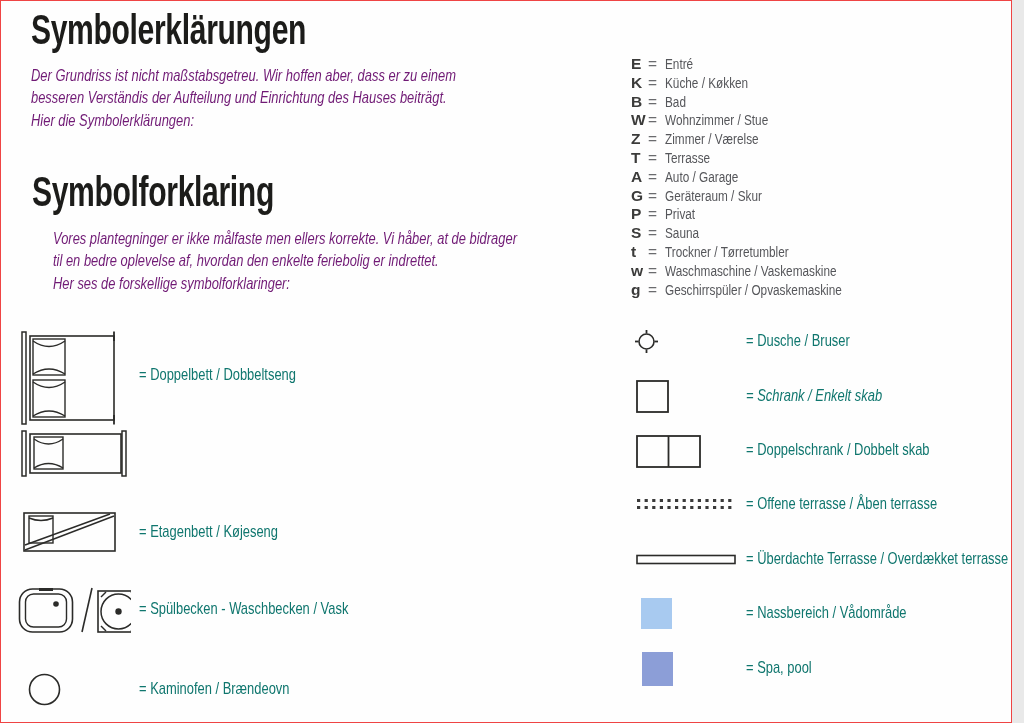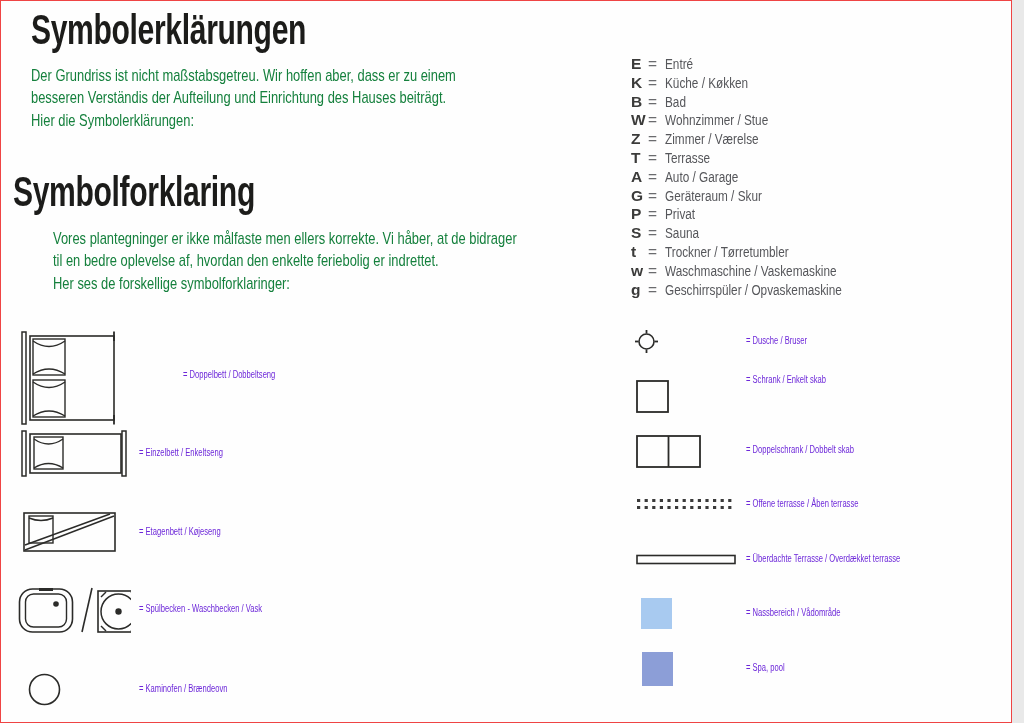--- a/index.html
+++ b/index.html
@@ -21,45 +21,45 @@
     transform-origin: 0 50%;
     white-space: nowrap;
   }
   .h-title {
     font-size: 43px;
     font-weight: 700;
     color: #1c1c1a;
     letter-spacing: -0.5px;
   }
   .h-title .cond { transform: scaleX(0.70); }
-  .para { font-size: 17px; color: #15803d; }
+  .para { font-size: 17px; color: #701a75; font-style: italic; }
   .para .line { height: 22.4px; line-height: 22.4px; white-space: nowrap; }
   .abbr-list { font-size: 15.5px; }
   .abbr-row { display: flex; align-items: baseline; height: 18.8px; line-height: 18.8px; }
   .abbr-key { width: 17px; font-weight: 700; color: #3b3b3a; flex: 0 0 17px; }
   .abbr-eq  { width: 17px; color: #6a6b6e; flex: 0 0 17px; }
-  .sym-label { font-size: 10px; color: #6d28d9; height: 20px; line-height: 20px; }
+  .sym-label { font-size: 17px; color: #0f766e; height: 20px; line-height: 20px; }
   svg { display: block; }
   .stroke { stroke: #2b2b29; fill: none; }
 </style>
 </head>
 <body>
 
 <div class="page">
 
   <div class="abs h-title" style="left:30px; top:4px;">
     <span class="cond">Symbolerklärungen</span>
   </div>
   <div class="abs para" style="left:30px; top:64px;">
     <div class="line"><span class="cond">Der Grundriss ist nicht maßstabsgetreu. Wir hoffen aber, dass er zu einem</span></div>
     <div class="line"><span class="cond">besseren Verständis der Aufteilung und Einrichtung des Hauses beiträgt.</span></div>
     <div class="line"><span class="cond">Hier die Symbolerklärungen:</span></div>
   </div>
 
-  <div class="abs h-title" style="left:12px; top:166px;">
+  <div class="abs h-title" style="left:31px; top:166px;">
     <span class="cond">Symbolforklaring</span>
   </div>
   <div class="abs para" style="left:30px; top:227px;margin-left:22px;">
     <div class="line"><span class="cond">Vores plantegninger er ikke målfaste men ellers korrekte. Vi håber, at de bidrager</span></div>
     <div class="line"><span class="cond">til en bedre oplevelse af, hvordan den enkelte feriebolig er indrettet.</span></div>
     <div class="line"><span class="cond">Her ses de forskellige symbolforklaringer:</span></div>
   </div>
 
   <div class="abs abbr-list" style="left:630px; top:54px;">
     <div class="abbr-row">
@@ -136,36 +136,33 @@
       <line class="stroke" x1="93" y1="0.5" x2="93" y2="10" stroke-width="1.8"></line>
       <line class="stroke" x1="93" y1="84" x2="93" y2="93.5" stroke-width="1.8"></line>
       <rect class="stroke" x="12" y="8" width="32" height="36" stroke-width="1.4"></rect>
       <path class="stroke" d="M12,10 Q28,21 44,10" stroke-width="1.4"></path>
       <path class="stroke" d="M12,43 Q28,33 44,43" stroke-width="1.4"></path>
       <rect class="stroke" x="12" y="49" width="32" height="37" stroke-width="1.4"></rect>
       <path class="stroke" d="M12,51 Q28,62 44,51" stroke-width="1.4"></path>
       <path class="stroke" d="M12,85 Q28,75 44,85" stroke-width="1.4"></path>
     </svg>
   </div>
-  <div class="abs sym-label" style="left:138px; top:364px;margin-left:44px;">
+  <div class="abs sym-label" style="left:138px; top:364px;">
     <span class="cond">= Doppelbett / Dobbeltseng</span>
   </div>
 
   <div class="abs" style="left:20px; top:429px;">
     <svg width="107" height="47" viewBox="0 0 107 47">
       <rect class="stroke" x="1" y="1" width="4" height="45" stroke-width="1.5"></rect>
       <rect class="stroke" x="9" y="4" width="91" height="39" stroke-width="1.6"></rect>
       <rect class="stroke" x="101" y="1" width="4" height="45" stroke-width="1.5"></rect>
       <rect class="stroke" x="13" y="7" width="29" height="32" stroke-width="1.4"></rect>
       <path class="stroke" d="M13,9 Q27.5,19 42,9" stroke-width="1.4"></path>
       <path class="stroke" d="M13,38 Q27.5,29 42,38" stroke-width="1.4"></path>
     </svg>
-  </div>
-  <div class="abs sym-label" style="left:138px; top:442px;">
-    <span class="cond">= Einzelbett / Enkeltseng</span>
   </div>
 
   <div class="abs" style="left:22px; top:511px;">
     <svg width="93" height="41" viewBox="0 0 93 41">
       <rect class="stroke" x="1" y="1" width="91" height="38" stroke-width="1.6"></rect>
       <rect class="stroke" x="6" y="4" width="24" height="27" stroke-width="1.4"></rect>
       <path class="stroke" d="M6,6 Q18,11 30,6" stroke-width="1.4"></path>
       <line class="stroke" x1="2" y1="38" x2="91" y2="4" stroke-width="1.4"></line>
       <line class="stroke" x1="2" y1="33" x2="87" y2="2" stroke-width="1.4"></line>
     </svg>
@@ -214,21 +211,21 @@
   </div>
   <div class="abs sym-label" style="left:745px; top:330px;">
     <span class="cond">= Dusche / Bruser</span>
   </div>
 
   <div class="abs" style="left:635px; top:379px;">
     <svg width="33" height="33" viewBox="0 0 33 33">
       <rect class="stroke" x="1" y="1" width="31" height="31" stroke-width="1.8"></rect>
     </svg>
   </div>
-  <div class="abs sym-label" style="left:745px; top:369px;">
+  <div class="abs sym-label" style="left:745px; top:385px;font-style:italic;">
     <span class="cond">= Schrank / Enkelt skab</span>
   </div>
 
   <div class="abs" style="left:635px; top:434px;">
     <svg width="65" height="33" viewBox="0 0 65 33">
       <rect class="stroke" x="1" y="1" width="63" height="31" stroke-width="1.8"></rect>
       <line class="stroke" x1="32.5" y1="1" x2="32.5" y2="32" stroke-width="1.8"></line>
     </svg>
   </div>
   <div class="abs sym-label" style="left:745px; top:439px;text-align:center;">

